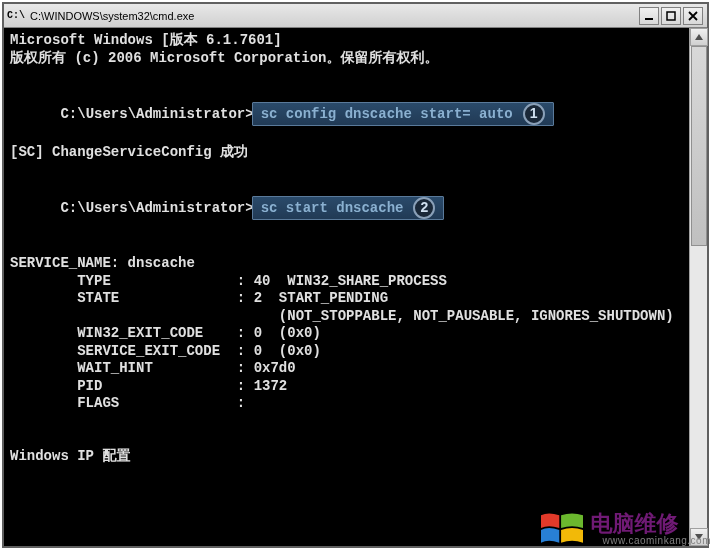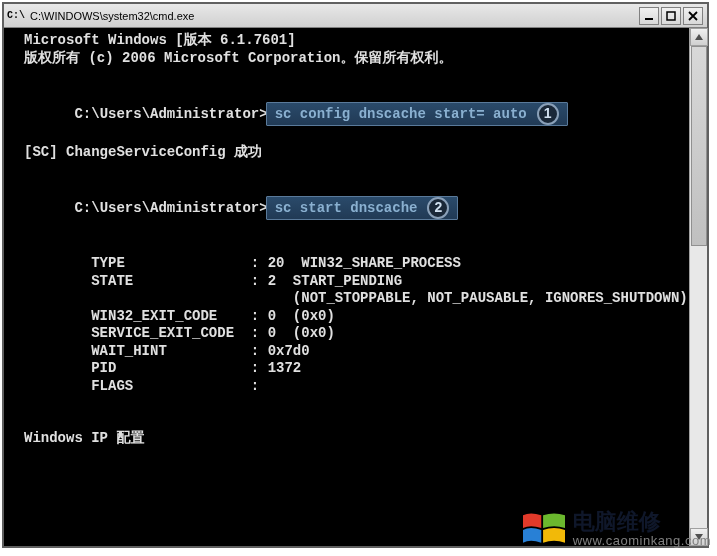--- a/index.html
+++ b/index.html
@@ -53,21 +53,21 @@
       height: 18px;
       background: linear-gradient(to bottom, #f0f0f0, #d8d8d8);
       border: 1px solid #808080;
       display: flex;
       align-items: center;
       justify-content: center;
       cursor: pointer;
     }
     .titlebar-btn svg { display: block; }
     .terminal {
-      padding: 4px 20px;
+      padding: 4px 6px;
       color: #e0e0e0;
       font-size: 14px;
       line-height: 1.25;
       font-weight: bold;
       position: relative;
       height: calc(100% - 24px);
     }
     .line { white-space: pre; position: relative; }
     .pill {
       display: inline-block;
@@ -137,29 +137,30 @@
       height: 42px;
       display: block;
     }
     .watermark-text {
       display: flex;
       flex-direction: column;
       align-items: flex-start;
       font-family: 'Microsoft YaHei', Arial, sans-serif;
     }
     .wm-title {
-      color: #0f172a;
+      color: #701a75;
       font-size: 22px;
       font-weight: bold;
       line-height: 1;
     }
     .wm-sub {
       color: #808080;
-      font-size: 13px;
+      font-size: 10px;
       letter-spacing: 0.5px;
+      margin-left: 12px;
     }
   </style>
 </head>
 <body>
 
 <div class="window">
   <div class="titlebar">
     <span class="titlebar-icon">C:\</span>
     <span class="titlebar-text">C:\WINDOWS\system32\cmd.exe</span>
     <div class="titlebar-buttons">
@@ -187,21 +188,22 @@
     <div class="line">&nbsp;</div>
     <div class="line">
       <span>C:\Users\Administrator&gt;</span><span class="pill"><span>sc config dnscache start= auto</span><span class="circle-num">1</span></span>
     </div>
     <div class="line">[SC] ChangeServiceConfig 成功</div>
     <div class="line">&nbsp;</div>
     <div class="line">
       <span>C:\Users\Administrator&gt;</span><span class="pill"><span>sc start dnscache</span><span class="circle-num">2</span></span>
     </div>
     <div class="line">&nbsp;</div>
-    <div class="line">        TYPE               : 20  WIN32_SHARE_PROCESS</div>
+    <div class="line">SERVICE_NAME: dnscache</div>
+    <div class="line">        TYPE               : 40  WIN32_SHARE_PROCESS</div>
     <div class="line">        STATE              : 2  START_PENDING</div>
     <div class="line">                                (NOT_STOPPABLE, NOT_PAUSABLE, IGNORES_SHUTDOWN)</div>
     <div class="line">        WIN32_EXIT_CODE    : 0  (0x0)</div>
     <div class="line">        SERVICE_EXIT_CODE  : 0  (0x0)</div>
     <div class="line">        WAIT_HINT          : 0x7d0</div>
     <div class="line">        PID                : 1372</div>
     <div class="line">        FLAGS              :</div>
     <div class="line">&nbsp;</div>
     <div class="line">&nbsp;</div>
     <div class="line">Windows IP 配置</div>

